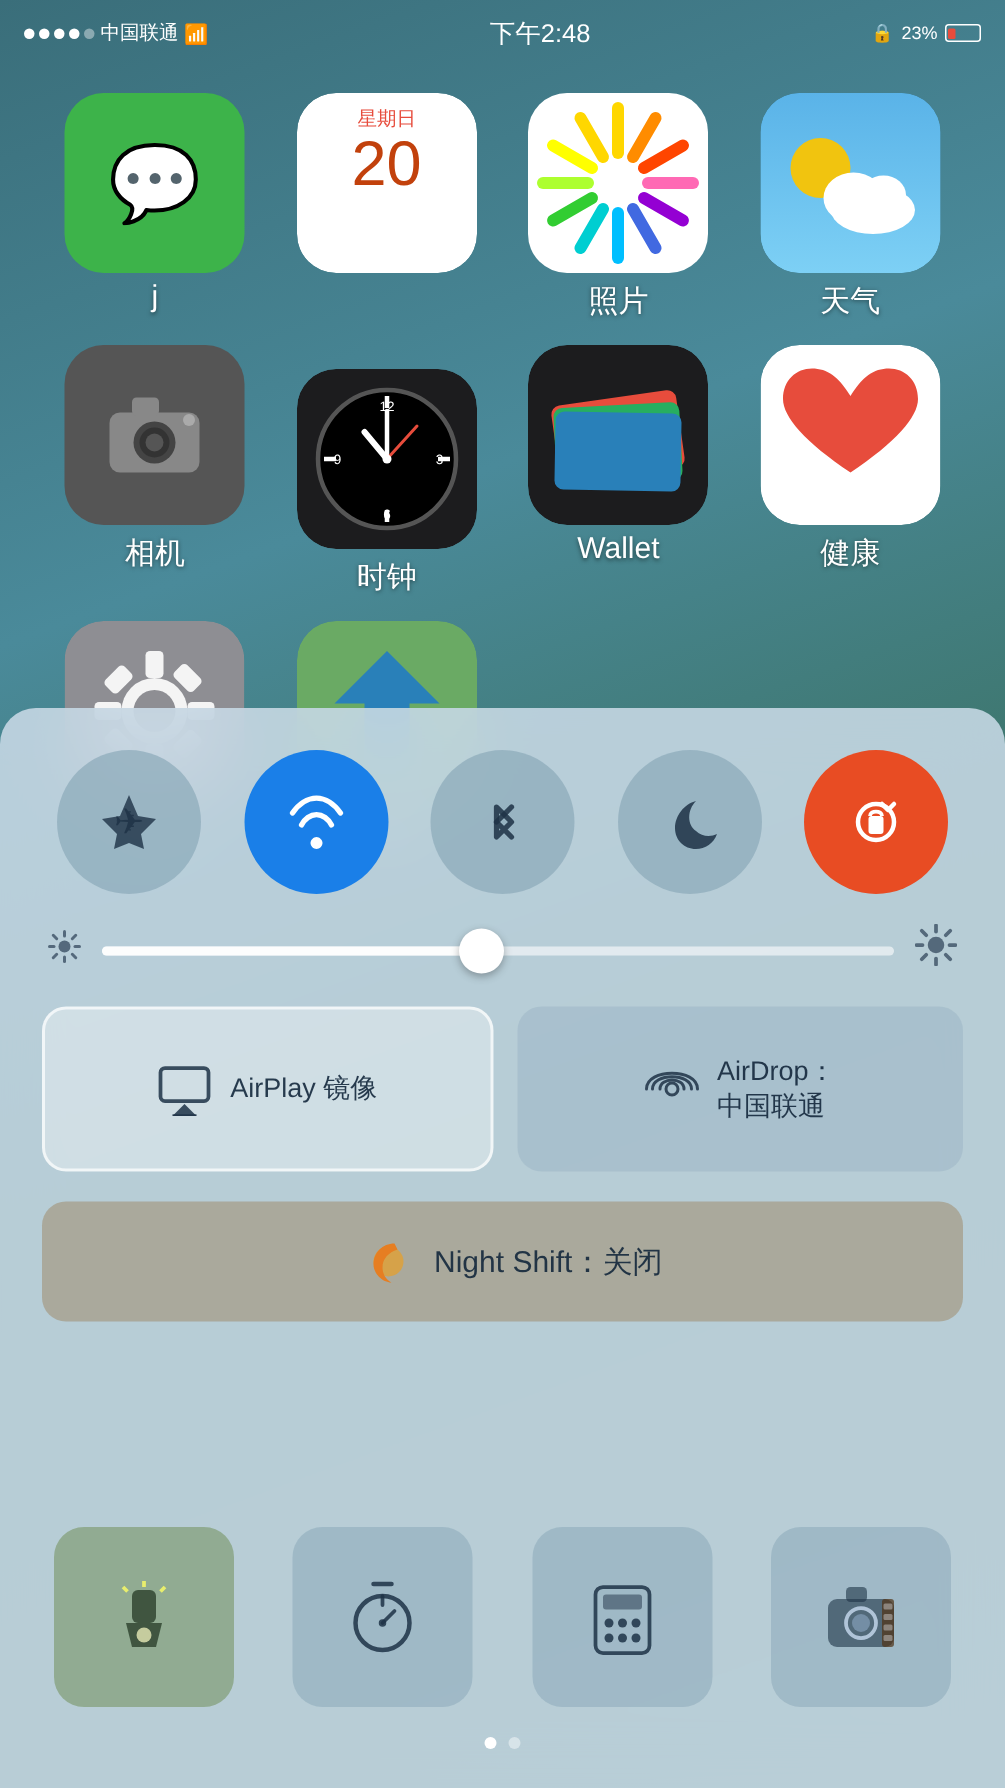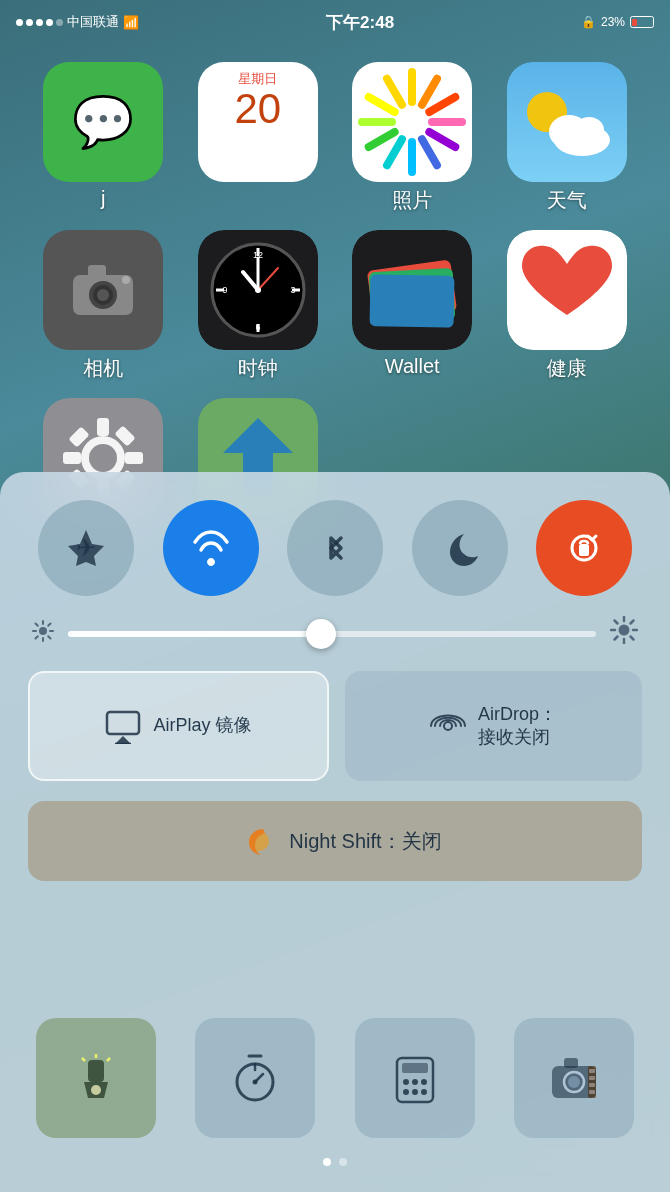--- a/index.html
+++ b/index.html
@@ -38,21 +38,21 @@
       align-items: center;
       gap: 4px;
     }
     .status-dots {
       display: flex; gap: 3px; align-items: center;
     }
     .dot { width: 7px; height: 7px; border-radius: 50%; background: white; }
     .dot.empty { background: rgba(255,255,255,0.4); }
     .status-center {
       font-size: 17px;
-      font-weight: 700;
+      font-weight: 400;
     }
     .status-right {
       display: flex; align-items: center; gap: 5px; font-size: 12px;
     }
     .battery-body {
       width: 24px; height: 12px; border: 1.5px solid white; border-radius: 2.5px; position: relative;
       display: flex; align-items: center; padding: 1.5px;
     }
     .battery-fill {
       width: 23%; height: 100%; background: #e74c3c; border-radius: 1px;
@@ -97,21 +97,21 @@
     }
     
     .app-messages { background: #3db34a; }
     .app-camera { background: #555; }
 
     
     .calendar-inner {
       width: 100%;
       height: 100%;
       background: white;
-      border-radius: 16px;
+      border-radius: 26px;
       display: flex;
       flex-direction: column;
       align-items: center;
       padding-top: 8px;
     }
     .cal-day { font-size: 13px; color: #e74c3c; font-weight: 500; }
     .cal-date { font-size: 42px; font-weight: 300; color: #c2410c; line-height: 1; }
 
     
     .control-center {
@@ -391,21 +391,21 @@
           <circle cx="35" cy="35" r="14" fill="#444"></circle>
           <circle cx="35" cy="35" r="10" fill="#333"></circle>
           <circle cx="35" cy="35" r="6" fill="#555"></circle>
           <rect x="20" y="5" width="18" height="12" rx="3" fill="#888"></rect>
           <circle cx="58" cy="20" r="4" fill="#aaa"></circle>
         </svg>
       </div>
       <span class="app-label">相机</span>
     </div>
     <div class="app-item">
-      <div class="app-icon" style="padding:0; overflow:hidden;">
+      <div class="app-icon" style="padding:0; overflow:hidden;margin-top:16px;">
         <svg width="120" height="120" viewBox="0 0 120 120">
           <rect width="120" height="120" rx="26" fill="#1c1c1e"></rect>
           <circle cx="60" cy="60" r="46" fill="#000" stroke="#555" stroke-width="3"></circle>
 
           <line x1="60" y1="18" x2="60" y2="26" stroke="white" stroke-width="3"></line>
           <line x1="102" y1="60" x2="94" y2="60" stroke="white" stroke-width="3"></line>
           <line x1="60" y1="102" x2="60" y2="94" stroke="white" stroke-width="3"></line>
           <line x1="18" y1="60" x2="26" y2="60" stroke="white" stroke-width="3"></line>
 
           <text x="60" y="28" text-anchor="middle" fill="white" font-size="9">12</text>
@@ -557,21 +557,21 @@
       <span class="feature-label">AirPlay 镜像</span>
     </div>
     <div class="feature-btn">
       <svg width="36" height="36" viewBox="0 0 36 36">
         <circle cx="18" cy="18" r="4" fill="none" stroke="rgba(30,50,70,0.85)" stroke-width="2"></circle>
         <path d="M10 18 C10 10 26 10 26 18" fill="none" stroke="rgba(30,50,70,0.85)" stroke-width="2" stroke-linecap="round"></path>
         <path d="M5 18 C5 7 31 7 31 18" fill="none" stroke="rgba(30,50,70,0.85)" stroke-width="2" stroke-linecap="round"></path>
         <path d="M1 18 C1 4 35 4 35 18" fill="none" stroke="rgba(30,50,70,0.85)" stroke-width="2" stroke-linecap="round"></path>
       </svg>
       <span class="feature-label" style="white-space:pre-line;">AirDrop：
-接收关闭</span>
+中国联通</span>
     </div>
   </div>
 
   <div class="night-shift-btn">
     <svg width="32" height="32" viewBox="0 0 32 32">
       <circle cx="16" cy="16" r="10" fill="#f39c12" opacity="0.6"></circle>
       <path d="M22 8 C16 10 12 14 12 20 C12 24 14 28 18 30 C12 30 6 24 6 18 C6 10 12 4 20 4 Z" fill="#e67e22"></path>
     </svg>
     <span class="night-label">Night Shift：关闭</span>
   </div>

